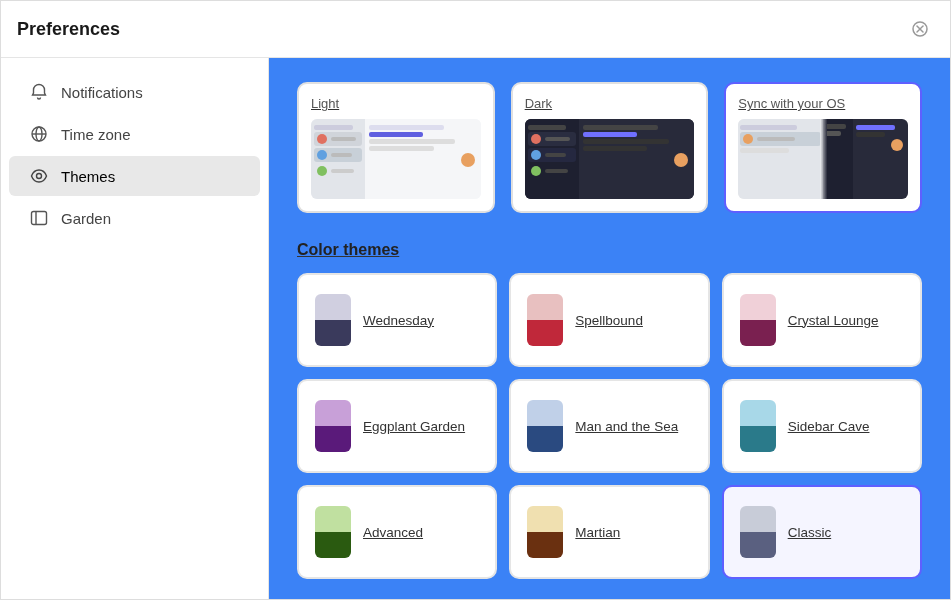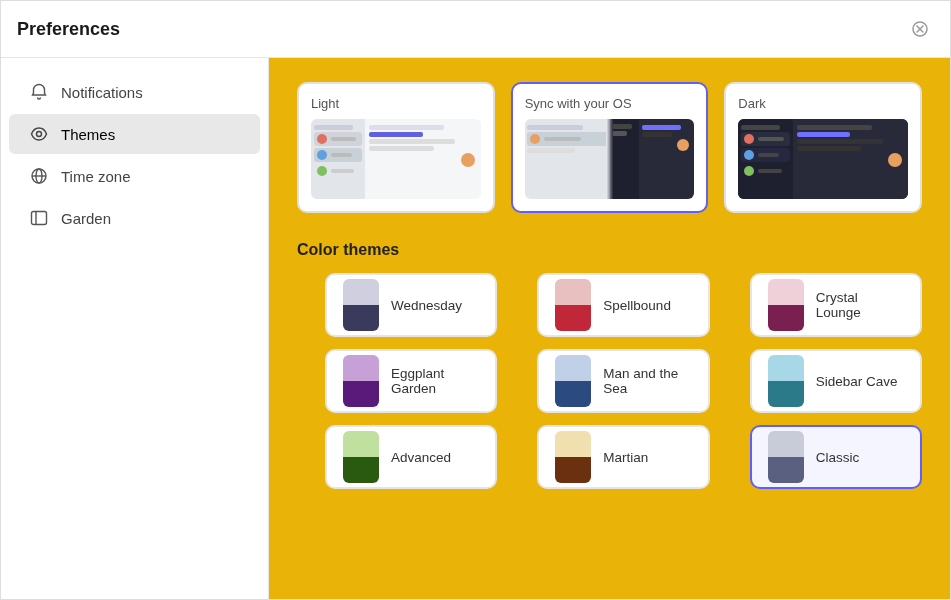--- a/index.html
+++ b/index.html
@@ -78,21 +78,22 @@
       display: flex;
       align-items: center;
       justify-content: center;
       color: #555;
       flex-shrink: 0;
     }
     .main {
       flex: 1;
       overflow-y: auto;
       padding: 24px 28px;
-      background: #eab308;
+      background: #3b82f6;
+      text-decoration: underline;
     }
     .theme-grid {
       display: grid;
       grid-template-columns: repeat(3, 1fr);
       gap: 16px;
       margin-bottom: 28px;
     }
     .theme-card {
       border: 2px solid #e0e0e0;
       border-radius: 10px;
@@ -119,27 +120,26 @@
       margin-bottom: 14px;
     }
     .color-themes-grid {
       display: grid;
       grid-template-columns: repeat(3, 1fr);
       gap: 12px;
     }
     .color-theme-card {
       border: 2px solid #e5e5e5;
       border-radius: 10px;
-      padding: 4px 16px;
+      padding: 19px 16px;
       display: flex;
       align-items: center;
       gap: 12px;
       cursor: pointer;
       background: #fff;
-      margin-left: 28px;
     }
     .color-theme-card.selected {
       border-color: #5f5fff;
       background: #f5f5ff;
     }
     .color-swatch {
       width: 36px;
       height: 52px;
       border-radius: 6px;
       overflow: hidden;
@@ -207,41 +207,41 @@
       <div class="sidebar-item">
         <span class="sidebar-icon">
           <svg width="18" height="18" viewBox="0 0 18 18" fill="none">
             <path d="M9 1.5a5.5 5.5 0 0 0-5.5 5.5v3l-1 2h13l-1-2V7A5.5 5.5 0 0 0 9 1.5z" stroke="#555" stroke-width="1.4"></path>
             <path d="M7.5 14.5a1.5 1.5 0 0 0 3 0" stroke="#555" stroke-width="1.4"></path>
           </svg>
         </span>
         <span>Notifications</span>
       </div>
 
-      <div class="sidebar-item active">
-        <span class="sidebar-icon">
-          <svg width="18" height="18" viewBox="0 0 18 18" fill="none">
-            <circle cx="9" cy="9" r="2.5" stroke="#444" stroke-width="1.4"></circle>
-            <path d="M1.5 9c1.5-4 4.5-6 7.5-6s6 2 7.5 6c-1.5 4-4.5 6-7.5 6s-6-2-7.5-6z" stroke="#444" stroke-width="1.4"></path>
-          </svg>
-        </span>
-        <span>Themes</span>
-      </div>
-
       <div class="sidebar-item">
         <span class="sidebar-icon">
           <svg width="18" height="18" viewBox="0 0 18 18" fill="none">
             <circle cx="9" cy="9" r="7" stroke="#555" stroke-width="1.4"></circle>
             <ellipse cx="9" cy="9" rx="3" ry="7" stroke="#555" stroke-width="1.4"></ellipse>
             <line x1="2" y1="9" x2="16" y2="9" stroke="#555" stroke-width="1.4"></line>
           </svg>
         </span>
         <span>Time zone</span>
       </div>
 
+      <div class="sidebar-item active">
+        <span class="sidebar-icon">
+          <svg width="18" height="18" viewBox="0 0 18 18" fill="none">
+            <circle cx="9" cy="9" r="2.5" stroke="#444" stroke-width="1.4"></circle>
+            <path d="M1.5 9c1.5-4 4.5-6 7.5-6s6 2 7.5 6c-1.5 4-4.5 6-7.5 6s-6-2-7.5-6z" stroke="#444" stroke-width="1.4"></path>
+          </svg>
+        </span>
+        <span>Themes</span>
+      </div>
+
       <div class="sidebar-item">
         <span class="sidebar-icon">
           <svg width="18" height="18" viewBox="0 0 18 18" fill="none">
             <rect x="1.5" y="2.5" width="15" height="13" rx="2" stroke="#555" stroke-width="1.4"></rect>
             <line x1="6" y1="2.5" x2="6" y2="15.5" stroke="#555" stroke-width="1.4"></line>
           </svg>
         </span>
         <span>Garden</span>
       </div>
 
@@ -276,52 +276,20 @@
                 <div class="p-bar" style="background:#ddd; width:80%;"></div>
                 <div class="p-bar" style="background:#ddd; width:60%;"></div>
                 <div style="display:flex; justify-content:flex-end; margin-top:2px;">
                   <div class="p-avatar" style="background:#e8a060; width:14px; height:14px;"></div>
                 </div>
               </div>
             </div>
           </div>
         </div>
 
-        <div class="theme-card selected">
-          <div class="theme-card-label">Sync with your OS</div>
-          <div class="theme-preview" style="position:relative; overflow:hidden; height:80px;">
-
-            <div style="position:absolute; top:0; left:0; width:50%; height:100%; background:#f5f6f8;">
-              <div style="background:#e2e5ea; width:100%; height:100%; padding:4px 2px;">
-                <div class="p-bar" style="background:#ccd; width:70%;"></div>
-                <div class="p-card" style="background:#c8d0d8;">
-                  <div class="p-avatar" style="background:#e8a060;"></div>
-                  <div class="p-bar" style="background:#bbb; width:50%; height:4px;"></div>
-                </div>
-                <div class="p-bar" style="background:#ddd; width:60%;"></div>
-              </div>
-            </div>
-            <div style="position:absolute; top:0; right:0; width:50%; height:100%; background:#282a3a;">
-              <div style="background:#1e2030; width:35%; height:100%; float:left; padding:3px 2px;">
-                <div class="p-bar" style="background:#444; width:80%;"></div>
-                <div class="p-bar" style="background:#555; width:60%;"></div>
-              </div>
-              <div style="float:left; width:65%; height:100%; padding:4px 3px;">
-                <div class="p-bar" style="background:#7070ff; width:80%;"></div>
-                <div class="p-bar" style="background:#333; width:60%;"></div>
-                <div style="display:flex; justify-content:flex-end;">
-                  <div class="p-avatar" style="background:#e8a060; width:12px; height:12px;"></div>
-                </div>
-              </div>
-            </div>
-
-            <div style="position:absolute; top:0; left:48%; width:4%; height:100%; background:linear-gradient(to right, rgba(245,246,248,0.9), rgba(40,42,58,0.9)); pointer-events:none;"></div>
-          </div>
-        </div>
-
         <div class="theme-card">
           <div class="theme-card-label">Dark</div>
           <div class="theme-preview" style="background:#282a3a;">
             <div class="preview-row" style="height:100%;">
               <div class="preview-sidebar-col" style="background:#1e2030; padding:4px 3px;">
                 <div class="p-bar" style="background:#444; width:80%;"></div>
                 <div class="p-card" style="background:#2a2d40;">
                   <div class="p-avatar" style="background:#e07060;"></div>
                   <div class="p-bar" style="background:#555; width:60%; height:4px;"></div>
                 </div>
@@ -339,20 +307,52 @@
                 <div class="p-bar" style="background:#7070ff; width:50%;"></div>
                 <div class="p-bar" style="background:#333; width:80%;"></div>
                 <div class="p-bar" style="background:#333; width:60%;"></div>
                 <div style="display:flex; justify-content:flex-end; margin-top:2px;">
                   <div class="p-avatar" style="background:#e8a060; width:14px; height:14px;"></div>
                 </div>
               </div>
             </div>
           </div>
         </div>
+
+        <div class="theme-card selected">
+          <div class="theme-card-label">Sync with your OS</div>
+          <div class="theme-preview" style="position:relative; overflow:hidden; height:80px;">
+
+            <div style="position:absolute; top:0; left:0; width:50%; height:100%; background:#f5f6f8;">
+              <div style="background:#e2e5ea; width:100%; height:100%; padding:4px 2px;">
+                <div class="p-bar" style="background:#ccd; width:70%;"></div>
+                <div class="p-card" style="background:#c8d0d8;">
+                  <div class="p-avatar" style="background:#e8a060;"></div>
+                  <div class="p-bar" style="background:#bbb; width:50%; height:4px;"></div>
+                </div>
+                <div class="p-bar" style="background:#ddd; width:60%;"></div>
+              </div>
+            </div>
+            <div style="position:absolute; top:0; right:0; width:50%; height:100%; background:#282a3a;">
+              <div style="background:#1e2030; width:35%; height:100%; float:left; padding:3px 2px;">
+                <div class="p-bar" style="background:#444; width:80%;"></div>
+                <div class="p-bar" style="background:#555; width:60%;"></div>
+              </div>
+              <div style="float:left; width:65%; height:100%; padding:4px 3px;">
+                <div class="p-bar" style="background:#7070ff; width:80%;"></div>
+                <div class="p-bar" style="background:#333; width:60%;"></div>
+                <div style="display:flex; justify-content:flex-end;">
+                  <div class="p-avatar" style="background:#e8a060; width:12px; height:12px;"></div>
+                </div>
+              </div>
+            </div>
+
+            <div style="position:absolute; top:0; left:48%; width:4%; height:100%; background:linear-gradient(to right, rgba(245,246,248,0.9), rgba(40,42,58,0.9)); pointer-events:none;"></div>
+          </div>
+        </div>
       </div>
 
       <div class="section-title">Color themes</div>
       <div class="color-themes-grid">
 
         <div class="color-theme-card">
           <div class="color-swatch">
             <div class="swatch-top" style="background:#d0cfe0;"></div>
             <div class="swatch-bottom" style="background:#3a3a5c;"></div>
           </div>

